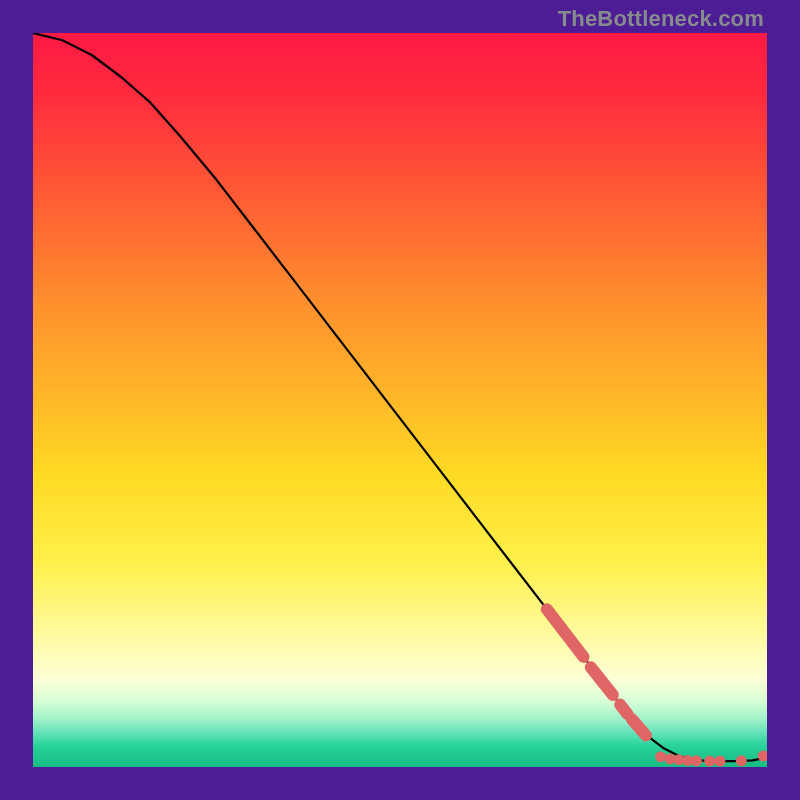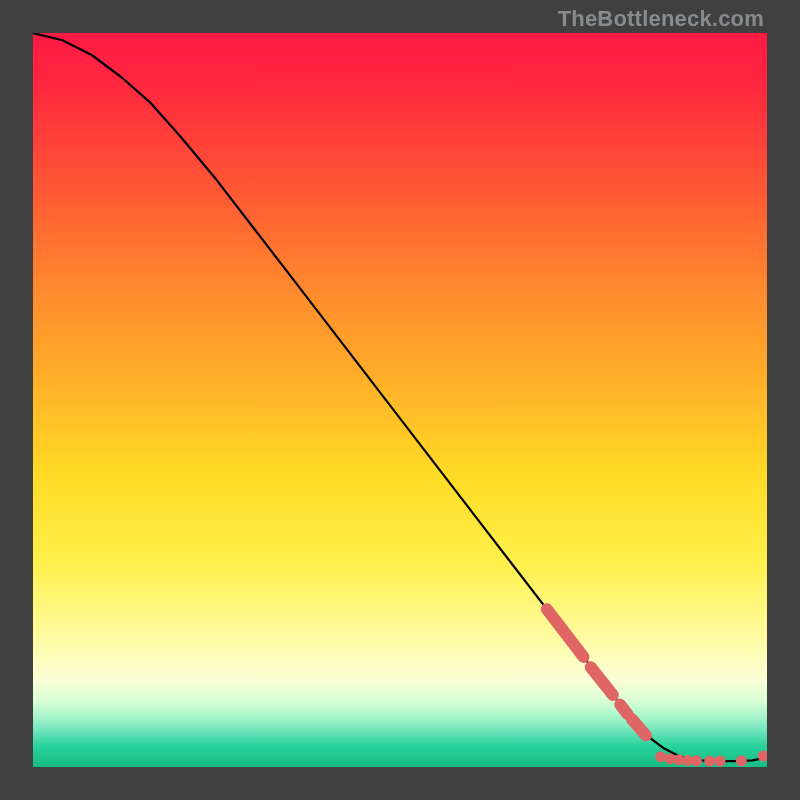--- a/index.html
+++ b/index.html
@@ -1,21 +1,21 @@
 <!DOCTYPE html>
 <html><head>
 <meta charset="utf-8">
 <style>
   * { margin: 0; padding: 0; box-sizing: border-box; }
   html, body { width: 800px; height: 800px; overflow: hidden; background: #000; font-family: Arial, Helvetica, sans-serif; }
   .frame {
     position: relative;
     width: 800px;
     height: 800px;
-    background: #404040;
+    background: #4c1d95;
   }
   .plot {
     position: absolute;
     left: 33px;
     top: 33px;
     width: 734px;
     height: 734px;
     
     background: linear-gradient(
       to bottom,

